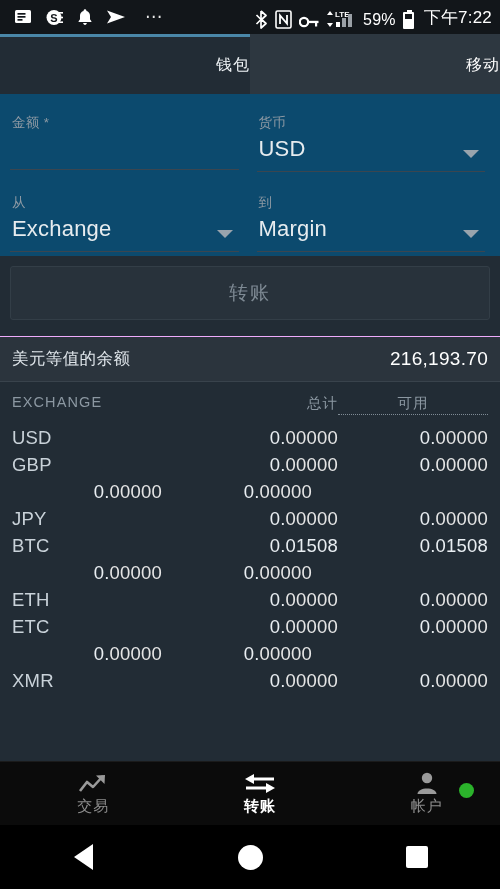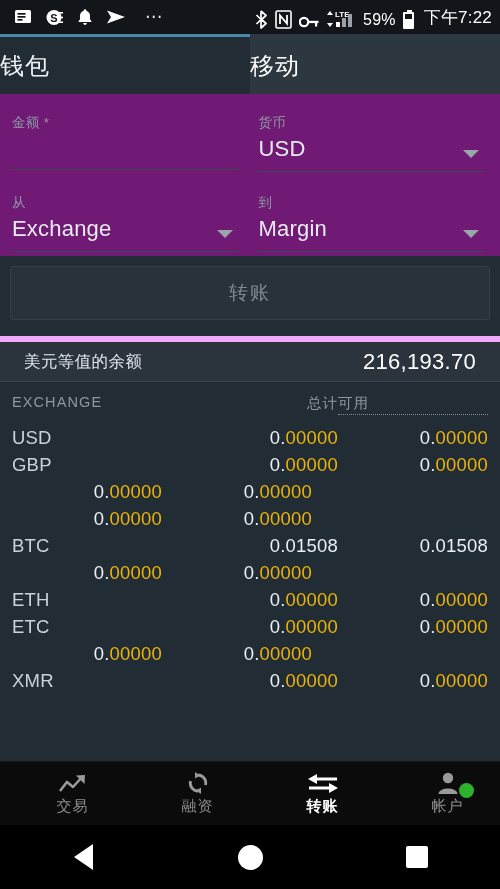--- a/index.html
+++ b/index.html
@@ -24,28 +24,28 @@
   .clock{ font-size:17px; letter-spacing:.2px; margin-left:3px;}
   .batt{
     width:11px; height:17px; border:2px solid #fff; border-radius:1px;
     position:relative; background:linear-gradient(to top,#fff 59%, #12161a 59%);
   }
   .batt:before{ content:""; position:absolute; top:-4px; left:2px; width:5px; height:2px; background:#fff;}
 
   
   .tabs{ display:flex; height:60px; background:#222c35; position:relative; }
   .tab{
-    flex:1; display:flex; align-items:center; justify-content:flex-start;
-    font-size:24px; color:#d8dde1; letter-spacing:1px;
+    flex:1; display:flex; align-items:center; justify-content:flex-end;
+    font-size:16px; color:#d8dde1; letter-spacing:1px;
   }
   .tab.active{ background:#222c35; color:#eef2f5; border-top:3px solid #4a87a8;}
   .tab.inactive{ background:#2d3740; color:#ffffff; border-top:3px solid transparent;}
 
   
-  .form{ padding:16px 15px 4px 10px; background:#701a75;}
+  .form{ padding:16px 15px 4px 10px; background:#0c4a6e;}
   .frow{ display:flex; gap:18px; }
   .field{ flex:1; position:relative; padding-top:22px; }
   .flabel{
     position:absolute; top:4px; left:2px; font-size:13.5px; color:#8d99a3; letter-spacing:.3px;
   }
   .fvalue{
     font-size:22px; color:#e7ecef; padding:4px 2px 9px 2px; min-height:38px;
     border-bottom:1px solid #3b4650; letter-spacing:.2px;
   }
   .caret{
@@ -58,42 +58,42 @@
   
   .btn-wrap{ padding:10px 10px 14px 10px; background:#222c35;}
   .btn{
     height:54px; background:#283views; background:#28323b; border:1px solid #333e47;
     border-radius:3px; display:flex; align-items:center; justify-content:center;
     color:#7e8a94; font-size:19px; letter-spacing:2px;
   }
 
   
   .bal{
-    background:#2b343d; border-top:6px solid #f0abfc; border-bottom:1px solid #39434c;
-    height:46px; display:flex; align-items:center; padding:0 24px;
+    background:#2b343d; border-top:1px solid #f0abfc; border-bottom:1px solid #39434c;
+    height:46px; display:flex; align-items:center; padding:0 12px;
     margin-top:2px;
   }
   .bal-label{ font-size:16.5px; color:#dfe5ea; flex:1; letter-spacing:.4px;}
-  .bal-value{ font-size:22px; color:#fff; letter-spacing:.3px;}
+  .bal-value{ font-size:19px; color:#fff; letter-spacing:.3px;}
 
   
   .tbl{ background:#222c35; height:312px; overflow:hidden; position:relative;}
   .thead{ display:flex; padding:12px 12px 9px 12px; }
   .th{ font-size:14.5px; color:#8c98a2; letter-spacing:1.1px;}
   .th.c0{ flex:1; }
   .th.c1{ width:150px; text-align:right; letter-spacing:1px;}
-  .th.c2{ width:150px; text-align:left; letter-spacing:1px;}
+  .th.c2{ width:150px; text-align:center; letter-spacing:1px;}
   .th.sorted{ border-bottom:1px dotted #7f8b95; padding-bottom:1px;}
   .trow{ display:flex; padding:2.5px 12px; align-items:baseline;}
   .td{ font-size:18.5px; letter-spacing:.2px;}
   .td.c0{ flex:1; color:#c9d2d9; }
   .td.c1{ width:150px; text-align:right;}
   .td.c2{ width:150px; text-align:right;}
   .num-int{ color:#e9eef2; }
-  .num-dec{ color:#eab308; }
+  .num-dec{ color:#e5e5e5; }
   .num-full{ color:#e9eef2; }
 
   
   .botnav{
     position:absolute; left:0; bottom:64px; width:500px; height:64px;
     background:#0b0b0b; display:flex; align-items:center;
     border-top:1px solid #1b1b1b;
   }
   .nav{ flex:1; display:flex; flex-direction:column; align-items:center; justify-content:center; gap:2px; position:relative;margin-left:20px;}
   .nav-ico{ height:24px; display:flex; align-items:flex-end; justify-content:center;}
@@ -235,20 +235,21 @@
         <div class="trow">
           <span class="td c0">GBP</span>
           <span class="td c1"><span class="num-int">0.</span><span class="num-dec">00000</span></span>
           <span class="td c2"><span class="num-int">0.</span><span class="num-dec">00000</span></span>
         </div>
         <div class="trow">
           <span class="td c1"><span class="num-int">0.</span><span class="num-dec">00000</span></span>
           <span class="td c2"><span class="num-int">0.</span><span class="num-dec">00000</span></span>
         </div>
         <div class="trow">
+          <span class="td c0">JPY</span>
           <span class="td c1"><span class="num-int">0.</span><span class="num-dec">00000</span></span>
           <span class="td c2"><span class="num-int">0.</span><span class="num-dec">00000</span></span>
         </div>
         <div class="trow">
           <span class="td c0">BTC</span>
           <span class="td c1"><span class="num-full">0.01508</span></span>
           <span class="td c2"><span class="num-full">0.01508</span></span>
         </div>
         <div class="trow">
           <span class="td c1"><span class="num-int">0.</span><span class="num-dec">00000</span></span>
@@ -278,31 +279,20 @@
 
   <div class="botnav">
     <div class="nav">
       <span class="nav-ico">
         <svg width="30" height="22" viewBox="0 0 30 22">
             <path d="M2 18 L9 9 L15 14 L25 3" fill="none" stroke="#9a9a9a" stroke-width="2.6" stroke-linejoin="round"></path>
             <path d="M18 2.5 L27 2 L26.5 11 Z" fill="#9a9a9a"></path>
           </svg>
       </span>
       <span class="nav-lbl">交易</span>
-    </div>
-    <div class="nav">
-      <span class="nav-ico">
-        <svg width="24" height="24" viewBox="0 0 24 24">
-            <path d="M12 4 A8 8 0 0 1 19.5 14" fill="none" stroke="#9a9a9a" stroke-width="2.8"></path>
-            <path d="M12 20 A8 8 0 0 1 4.5 10" fill="none" stroke="#9a9a9a" stroke-width="2.8"></path>
-            <path d="M9 1 L14 4.5 L9 7.5 Z" fill="#9a9a9a"></path>
-            <path d="M15 23 L10 19.5 L15 16.5 Z" fill="#9a9a9a"></path>
-          </svg>
-      </span>
-      <span class="nav-lbl">融资</span>
     </div>
     <div class="nav active">
       <span class="nav-ico">
         <svg width="32" height="22" viewBox="0 0 32 22">
             <path d="M6 6 L30 6" stroke="#fff" stroke-width="3" fill="none"></path>
             <path d="M10 1 L1 6 L10 11 Z" fill="#fff"></path>
             <path d="M2 15 L26 15" stroke="#fff" stroke-width="3" fill="none"></path>
             <path d="M22 10 L31 15 L22 20 Z" fill="#fff"></path>
           </svg>
       </span>

